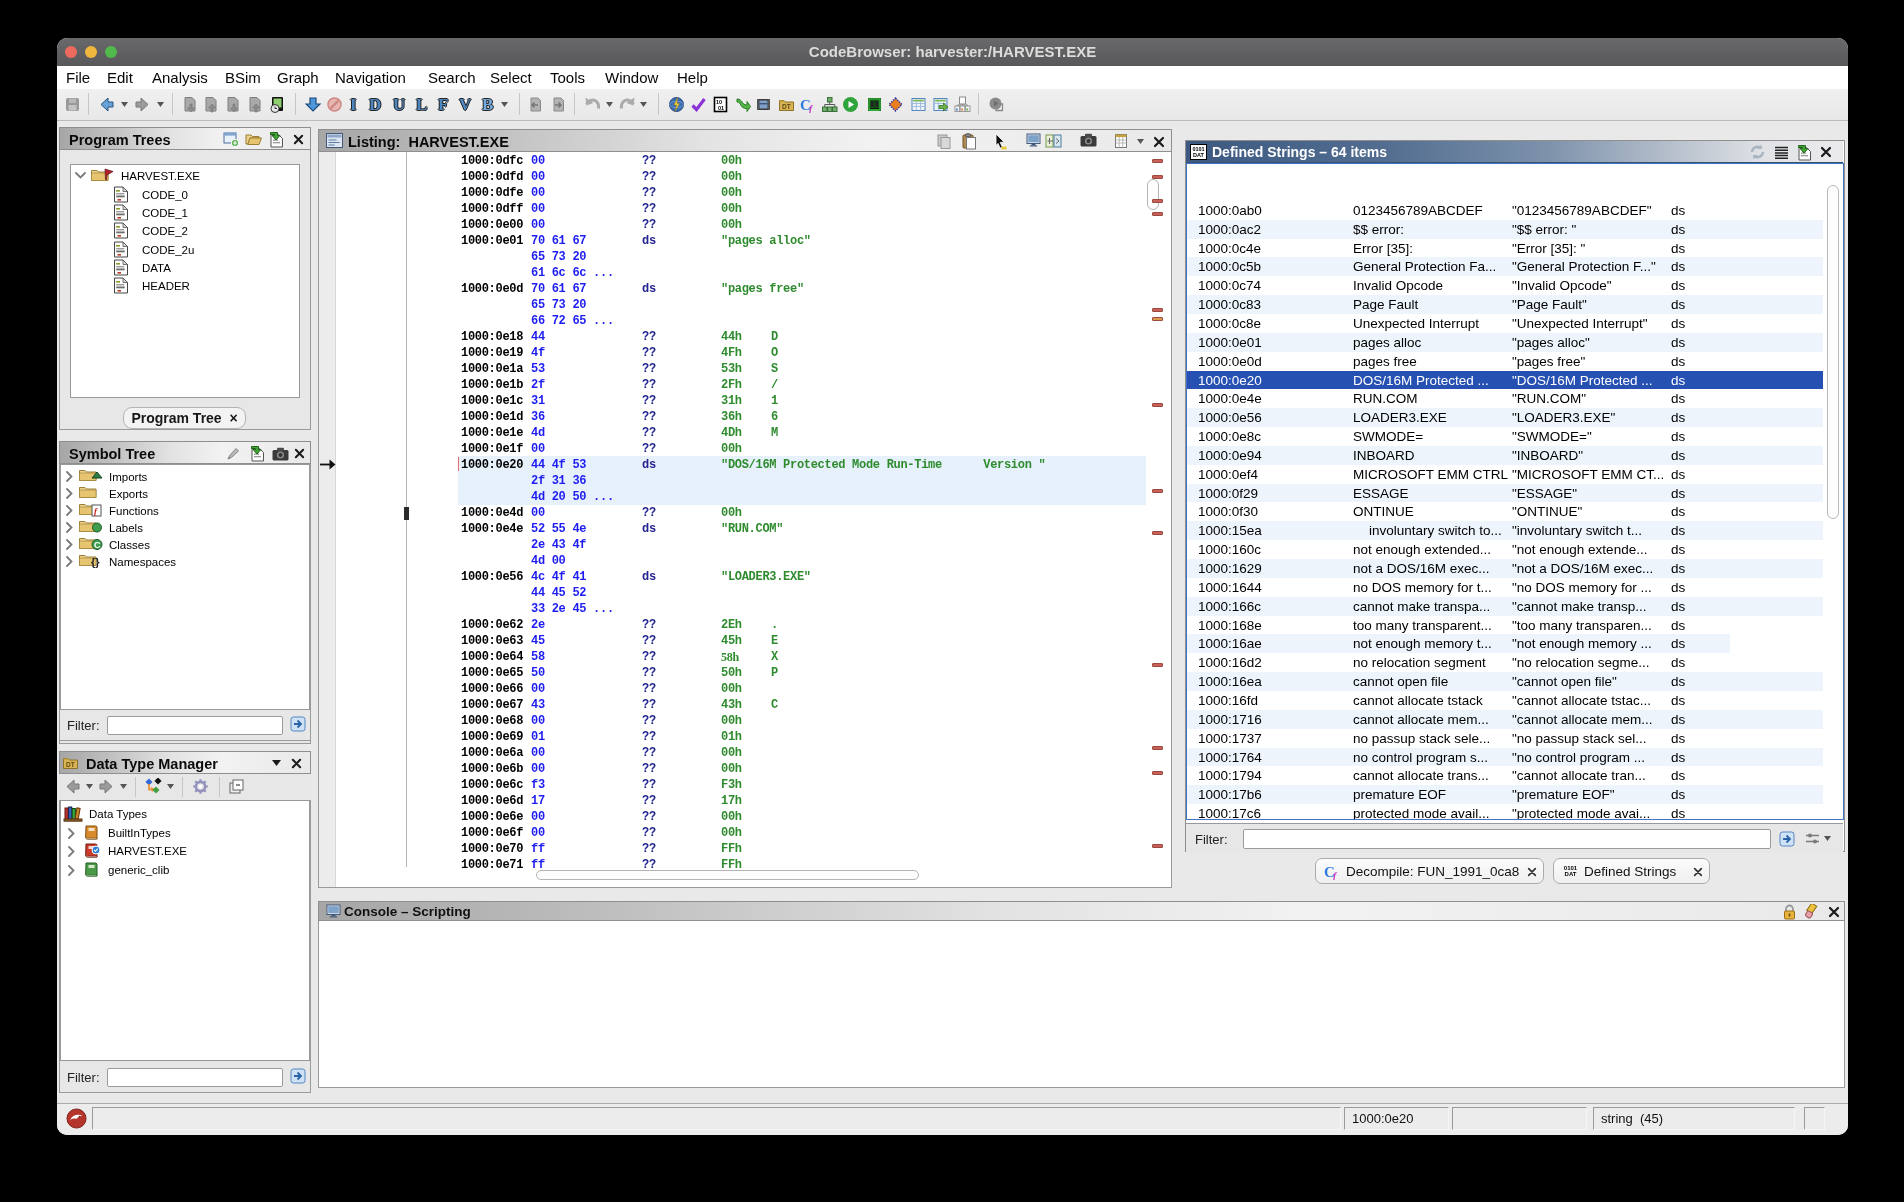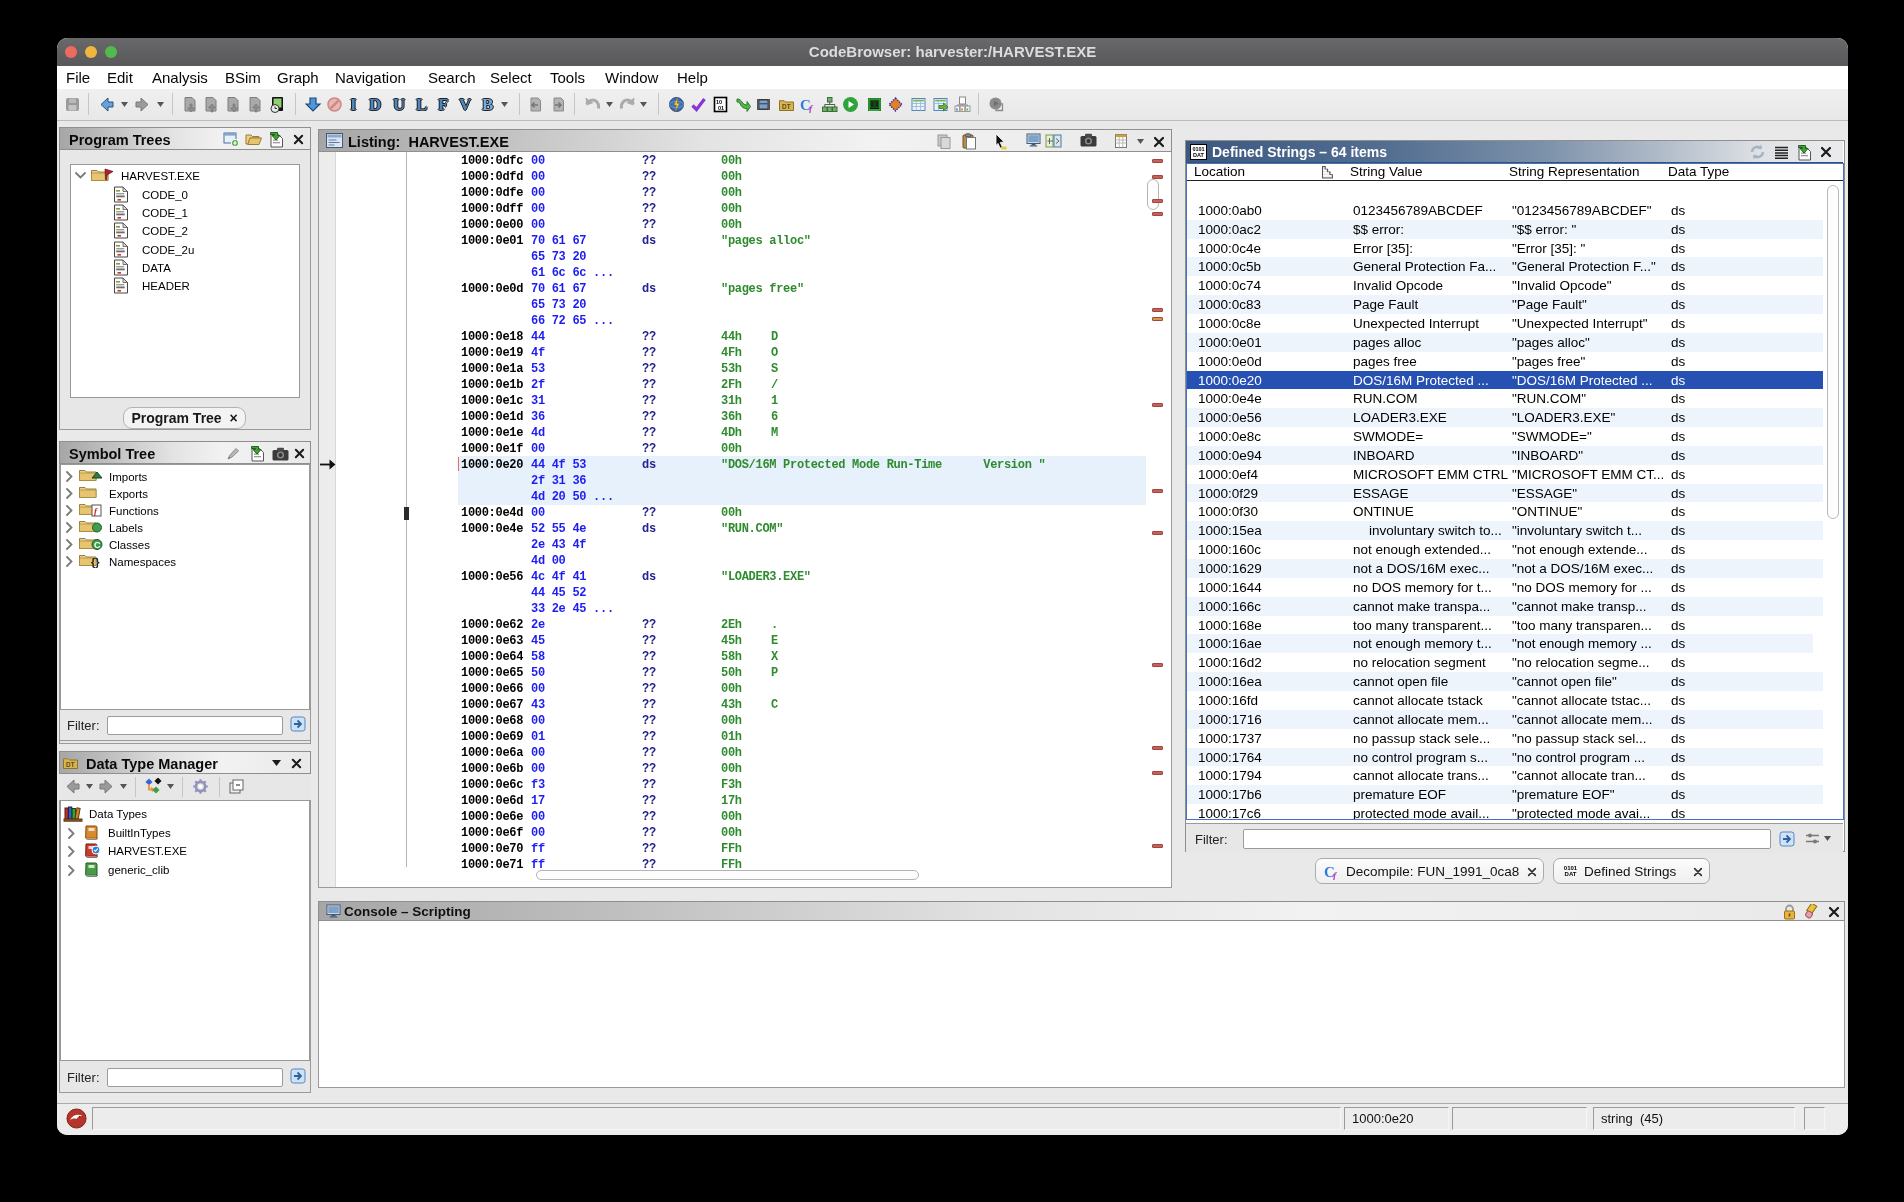--- a/index.html
+++ b/index.html
@@ -782,21 +782,21 @@
 <div class="abs mono" style="left:0;top:359px;height:16px;line-height:16px;"><span class="abs" style="left:212px;color:#1d1df2;">4d 20 50 ...</span></div>
 <div class="abs mono" style="left:0;top:375px;height:16px;line-height:16px;"><span class="abs" style="left:142px;color:#000000;">1000:0e4d</span><span class="abs" style="left:212px;color:#1d1df2;">00</span><span class="abs" style="left:323px;color:#23238f;">??</span><span class="abs" style="left:402px;color:#2e8b2e;">00h</span></div>
 <div class="abs mono" style="left:0;top:391px;height:16px;line-height:16px;"><span class="abs" style="left:142px;color:#000000;">1000:0e4e</span><span class="abs" style="left:212px;color:#1d1df2;">52 55 4e</span><span class="abs" style="left:323px;color:#23238f;">ds</span><span class="abs" style="left:402px;color:#2e8b2e;">"RUN.COM"</span></div>
 <div class="abs mono" style="left:0;top:407px;height:16px;line-height:16px;"><span class="abs" style="left:212px;color:#1d1df2;">2e 43 4f</span></div>
 <div class="abs mono" style="left:0;top:423px;height:16px;line-height:16px;"><span class="abs" style="left:212px;color:#1d1df2;">4d 00</span></div>
 <div class="abs mono" style="left:0;top:439px;height:16px;line-height:16px;"><span class="abs" style="left:142px;color:#000000;">1000:0e56</span><span class="abs" style="left:212px;color:#1d1df2;">4c 4f 41</span><span class="abs" style="left:323px;color:#23238f;">ds</span><span class="abs" style="left:402px;color:#2e8b2e;">"LOADER3.EXE"</span></div>
 <div class="abs mono" style="left:0;top:455px;height:16px;line-height:16px;"><span class="abs" style="left:212px;color:#1d1df2;">44 45 52</span></div>
 <div class="abs mono" style="left:0;top:471px;height:16px;line-height:16px;"><span class="abs" style="left:212px;color:#1d1df2;">33 2e 45 ...</span></div>
 <div class="abs mono" style="left:0;top:487px;height:16px;line-height:16px;"><span class="abs" style="left:142px;color:#000000;">1000:0e62</span><span class="abs" style="left:212px;color:#1d1df2;">2e</span><span class="abs" style="left:323px;color:#23238f;">??</span><span class="abs" style="left:402px;color:#2e8b2e;">2Eh</span><span class="abs" style="left:452px;color:#2e8b2e;">.</span></div>
 <div class="abs mono" style="left:0;top:503px;height:16px;line-height:16px;"><span class="abs" style="left:142px;color:#000000;">1000:0e63</span><span class="abs" style="left:212px;color:#1d1df2;">45</span><span class="abs" style="left:323px;color:#23238f;">??</span><span class="abs" style="left:402px;color:#2e8b2e;">45h</span><span class="abs" style="left:452px;color:#2e8b2e;">E</span></div>
-<div class="abs mono" style="left:0;top:519px;height:16px;line-height:16px;"><span class="abs" style="left:142px;color:#000000;">1000:0e64</span><span class="abs" style="left:212px;color:#1d1df2;">58</span><span class="abs" style="left:323px;color:#23238f;">??</span><span class="abs" style="left:402px;color:#2e8b2e;">58h</span><span class="abs" style="left:452px;color:#2e8b2e;">X</span></div>
+<div class="abs mono" style="left:0;top:519px;height:16px;line-height:16px;"><span class="abs" style="left:142px;color:#000000;">1000:0e64</span><span class="abs" style="left:212px;color:#1d1df2;">58</span><span class="abs" style="left:323px;color:#23238f;">??</span><span class="abs" style="left:402px;color:#2e8b2e;font-family:Liberation Serif, serif;">58h</span><span class="abs" style="left:452px;color:#2e8b2e;">X</span></div>
 <div class="abs mono" style="left:0;top:535px;height:16px;line-height:16px;"><span class="abs" style="left:142px;color:#000000;">1000:0e65</span><span class="abs" style="left:212px;color:#1d1df2;">50</span><span class="abs" style="left:323px;color:#23238f;">??</span><span class="abs" style="left:402px;color:#2e8b2e;">50h</span><span class="abs" style="left:452px;color:#2e8b2e;">P</span></div>
 <div class="abs mono" style="left:0;top:551px;height:16px;line-height:16px;"><span class="abs" style="left:142px;color:#000000;">1000:0e66</span><span class="abs" style="left:212px;color:#1d1df2;">00</span><span class="abs" style="left:323px;color:#23238f;">??</span><span class="abs" style="left:402px;color:#2e8b2e;">00h</span></div>
 <div class="abs mono" style="left:0;top:567px;height:16px;line-height:16px;"><span class="abs" style="left:142px;color:#000000;">1000:0e67</span><span class="abs" style="left:212px;color:#1d1df2;">43</span><span class="abs" style="left:323px;color:#23238f;">??</span><span class="abs" style="left:402px;color:#2e8b2e;">43h</span><span class="abs" style="left:452px;color:#2e8b2e;">C</span></div>
 <div class="abs mono" style="left:0;top:583px;height:16px;line-height:16px;"><span class="abs" style="left:142px;color:#000000;">1000:0e68</span><span class="abs" style="left:212px;color:#1d1df2;">00</span><span class="abs" style="left:323px;color:#23238f;">??</span><span class="abs" style="left:402px;color:#2e8b2e;">00h</span></div>
 <div class="abs mono" style="left:0;top:599px;height:16px;line-height:16px;"><span class="abs" style="left:142px;color:#000000;">1000:0e69</span><span class="abs" style="left:212px;color:#1d1df2;">01</span><span class="abs" style="left:323px;color:#23238f;">??</span><span class="abs" style="left:402px;color:#2e8b2e;">01h</span></div>
 <div class="abs mono" style="left:0;top:615px;height:16px;line-height:16px;"><span class="abs" style="left:142px;color:#000000;">1000:0e6a</span><span class="abs" style="left:212px;color:#1d1df2;">00</span><span class="abs" style="left:323px;color:#23238f;">??</span><span class="abs" style="left:402px;color:#2e8b2e;">00h</span></div>
 <div class="abs mono" style="left:0;top:631px;height:16px;line-height:16px;"><span class="abs" style="left:142px;color:#000000;">1000:0e6b</span><span class="abs" style="left:212px;color:#1d1df2;">00</span><span class="abs" style="left:323px;color:#23238f;">??</span><span class="abs" style="left:402px;color:#2e8b2e;">00h</span></div>
 <div class="abs mono" style="left:0;top:647px;height:16px;line-height:16px;"><span class="abs" style="left:142px;color:#000000;">1000:0e6c</span><span class="abs" style="left:212px;color:#1d1df2;">f3</span><span class="abs" style="left:323px;color:#23238f;">??</span><span class="abs" style="left:402px;color:#2e8b2e;">F3h</span></div>
 <div class="abs mono" style="left:0;top:663px;height:16px;line-height:16px;"><span class="abs" style="left:142px;color:#000000;">1000:0e6d</span><span class="abs" style="left:212px;color:#1d1df2;">17</span><span class="abs" style="left:323px;color:#23238f;">??</span><span class="abs" style="left:402px;color:#2e8b2e;">17h</span></div>
 <div class="abs mono" style="left:0;top:679px;height:16px;line-height:16px;"><span class="abs" style="left:142px;color:#000000;">1000:0e6e</span><span class="abs" style="left:212px;color:#1d1df2;">00</span><span class="abs" style="left:323px;color:#23238f;">??</span><span class="abs" style="left:402px;color:#2e8b2e;">00h</span></div>
@@ -845,32 +845,20 @@
           <rect x="4" y="11" width="7" height="1.3" fill="#999"></rect>
           <path d="M1.5 1.5 H8.5 V4.5 H11 L7 9 L3 4.5 H5.5 V3.5 H1.5 Z" fill="#3fa435" stroke="#1b5a13" stroke-width="0.9"></path>
         </svg>
       </div>
 <div class="abs" style="left:634px;top:5px;">
         <svg width="12" height="12" viewBox="0 0 12 12">
           <path d="M2 2 L10 10 M10 2 L2 10" stroke="#1a1a1a" stroke-width="2.2" stroke-linecap="round"></path>
         </svg>
       </div>
 <div class="abs" style="left:0;top:22px;width:658px;height:657px;border:1.5px solid #3f74c6;z-index:5;pointer-events:none;"></div>
-<div class="abs" style="left:0;top:22px;width:657px;height:18px;background:#fff;border-bottom:1.5px solid #222;font-size:13.5px;color:#000;">
-        <span class="abs" style="left:8px;top:1px;">Location</span>
-        <span class="abs" style="left:134px;top:2px;">
-          <svg width="13" height="14" viewBox="0 0 13 14">
-            <path d="M2.5 13 V1.5 H5.2 V4.3 H7.6 V7.1 H10 V9.9 H12.4 V13 Z" fill="#e3e3e3" stroke="#555" stroke-width="1.1"></path>
-            <path d="M3 10.8 H11.5 M3 8 H9 M3 5.2 H6.5" stroke="#fff" stroke-width="1.4"></path>
-          </svg>
-        </span>
-        <span class="abs" style="left:164px;top:1px;">String Value</span>
-        <span class="abs" style="left:323px;top:1px;">String Representation</span>
-        <span class="abs" style="left:482px;top:1px;">Data Type</span>
-      </div>
 <div class="abs" style="left:0;top:41px;width:637px;height:637px;overflow:hidden;">
 <div class="abs" style="left:0;top:18.85px;width:637px;height:18.85px;background:#fff;color:#000;font-size:13.5px;">
           <span class="abs" style="left:12px;top:2px;">1000:0ab0</span>
           <span class="abs" style="left:167px;top:2px;">0123456789ABCDEF</span>
           <span class="abs" style="left:326px;top:2px;">"0123456789ABCDEF"</span>
           <span class="abs" style="left:485px;top:2px;">ds</span>
         </div>
 <div class="abs" style="left:0;top:37.7px;width:637px;height:18.85px;background:#edf4fc;color:#000;font-size:13.5px;">
           <span class="abs" style="left:12px;top:2px;">1000:0ac2</span>
           <span class="abs" style="left:167px;top:2px;">$$ error:</span>
@@ -996,21 +984,21 @@
           <span class="abs" style="left:167px;top:2px;">cannot make transpa...</span>
           <span class="abs" style="left:326px;top:2px;">"cannot make transp...</span>
           <span class="abs" style="left:485px;top:2px;">ds</span>
         </div>
 <div class="abs" style="left:0;top:433.55px;width:637px;height:18.85px;background:#fff;color:#000;font-size:13.5px;">
           <span class="abs" style="left:12px;top:2px;">1000:168e</span>
           <span class="abs" style="left:167px;top:2px;">too many transparent...</span>
           <span class="abs" style="left:326px;top:2px;">"too many transparen...</span>
           <span class="abs" style="left:485px;top:2px;">ds</span>
         </div>
-<div class="abs" style="left:0;top:452.40000000000003px;width:627px;height:18.85px;background:#edf4fc;color:#000;font-size:13.5px;">
+<div class="abs" style="left:0;top:452.40000000000003px;width:544px;height:18.85px;background:#edf4fc;color:#000;font-size:13.5px;">
           <span class="abs" style="left:12px;top:2px;">1000:16ae</span>
           <span class="abs" style="left:167px;top:2px;">not enough memory t...</span>
           <span class="abs" style="left:326px;top:2px;">"not enough memory ...</span>
           <span class="abs" style="left:485px;top:2px;">ds</span>
         </div>
 <div class="abs" style="left:0;top:471.25000000000006px;width:637px;height:18.85px;background:#fff;color:#000;font-size:13.5px;">
           <span class="abs" style="left:12px;top:2px;">1000:16d2</span>
           <span class="abs" style="left:167px;top:2px;">no relocation segment</span>
           <span class="abs" style="left:326px;top:2px;">"no relocation segme...</span>
           <span class="abs" style="left:485px;top:2px;">ds</span>

